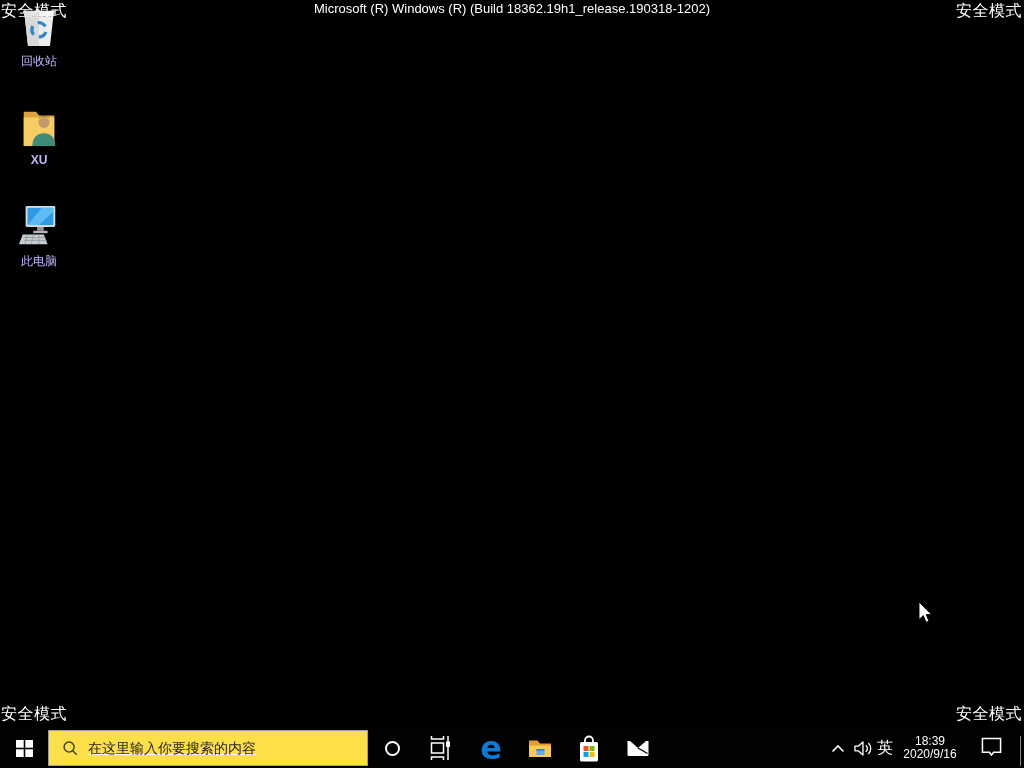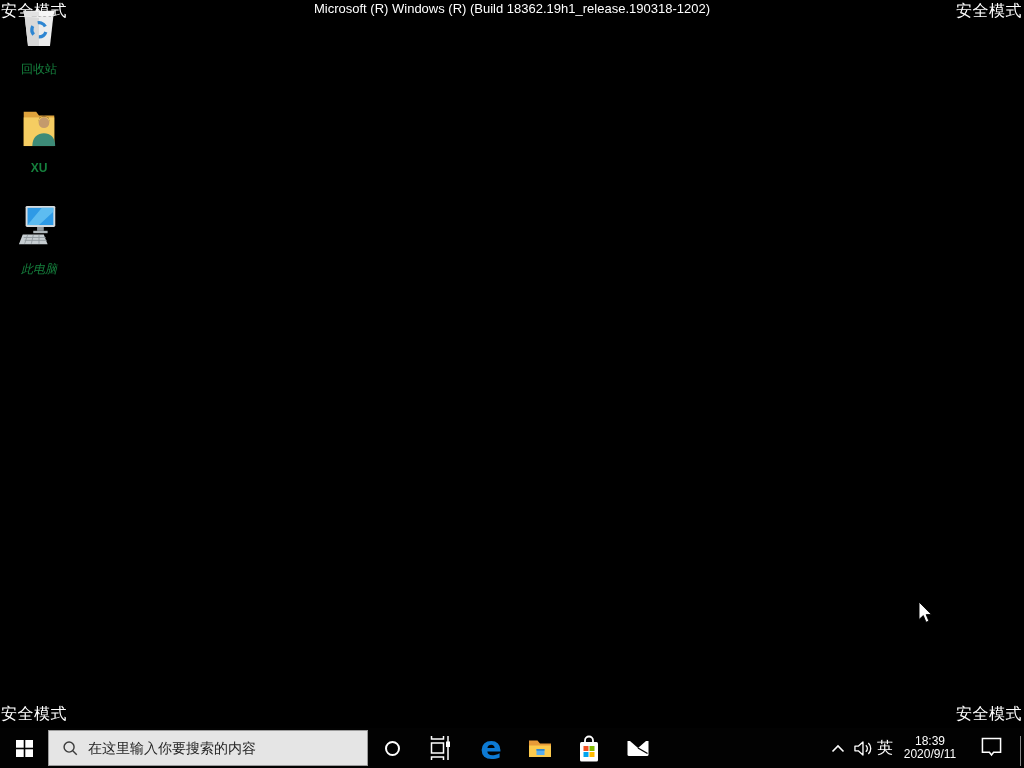--- a/index.html
+++ b/index.html
@@ -22,42 +22,42 @@
     position:absolute; top:1px; left:0; width:100%;
     text-align:center; font-size:13px; color:#fff; z-index:1;
   }
 
   
   .desktop-icon {
     position:absolute; left:0; width:78px; text-align:center; z-index:2; cursor:default;
   }
   .desktop-icon .glyph { display:block; margin:0 auto; }
   .desktop-icon .di-label {
-    display:block; margin-top:13px; font-size:12px; color:#15803d;
+    display:block; margin-top:5px; font-size:12px; color:#c4b5fd;
     text-shadow:1px 1px 2px #000;
   }
   #icon-recycle { top:4px; }
   #icon-xu      { top:104px;font-weight:bold; }
-  #icon-pc      { top:204px;font-style:italic; }
+  #icon-pc      { top:204px; }
 
   
   .taskbar {
     position:absolute; left:0; bottom:0; width:1024px; height:40px;
     background:#020202; z-index:3;
   }
   .tb-btn {
     position:absolute; top:0; height:40px; width:46px;
     display:flex; align-items:center; justify-content:center;
   }
   .start-btn { left:0; width:48px; }
 
   .search-box {
     position:absolute; left:48px; top:2px; width:320px; height:36px;
-    background:#e5e5e5; border:1px solid #9b9b9b;
-    display:flex; align-items:center; padding-left:13px;
+    background:#fde047; border:1px solid #9b9b9b;
+    display:flex; align-items:center; padding-left:13px;text-decoration:underline;
   }
   .search-box svg { flex:0 0 auto; margin-right:9px; }
   .search-box input {
     flex:1 1 auto; border:none; outline:none; background:transparent;
     font-family:"Liberation Sans","DejaVu Sans",sans-serif;
     font-size:14px; color:#1f1f1f; height:100%;
   }
   .search-box input::placeholder { color:#252525; opacity:1; }
 
   .cortana-circle {
@@ -206,21 +206,21 @@
       <path d="M2,6.5 h3.5 l5,-4.5 v14 l-5,-4.5 h-3.5 z" fill="none" stroke="#fff" stroke-width="1.4" stroke-linejoin="round"></path>
       <path d="M13.5,5.5 a4.5,4.5 0 0 1 0,7" fill="none" stroke="#fff" stroke-width="1.4"></path>
       <path d="M16.2,3.2 a8,8 0 0 1 0,11.6" fill="none" stroke="#fff" stroke-width="1.4"></path>
     </svg>
   </div>
 
   <div class="tray-item tray-ime">英</div>
 
   <div class="tray-item tray-clock">
     <span>18:39</span>
-    <span>2020/9/11</span>
+    <span>2020/9/16</span>
   </div>
 
   <div class="tray-item tray-action">
     <svg width="21" height="23" viewBox="0 0 22 24">
       <path d="M1.5,1.5 H20.5 V16 H13.2 L11,18.8 L8.8,16 H1.5 Z" fill="none" stroke="#fff" stroke-width="1.6"></path>
     </svg>
   </div>
 
   <div class="tray-item show-desktop">
     <div class="divider"></div>

